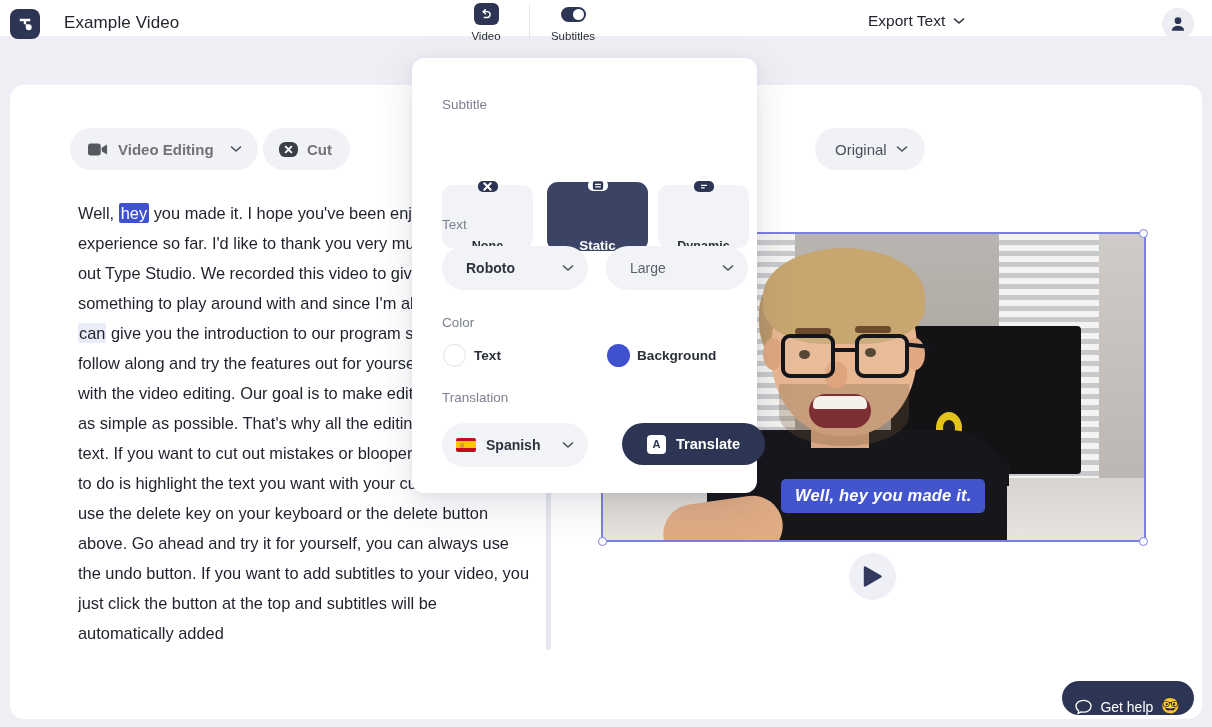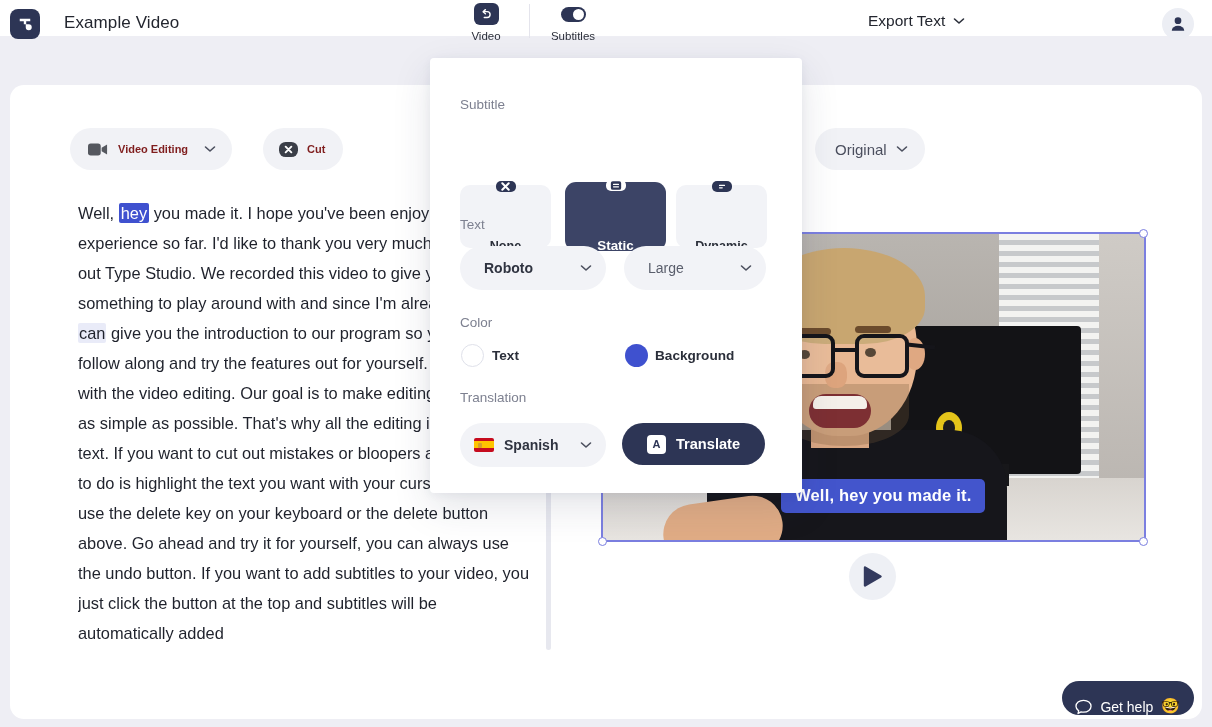--- a/index.html
+++ b/index.html
@@ -68,21 +68,21 @@
   }
 
   
   .pill {
     position: absolute; height: 42px; border-radius: 21px; background: #f1f2f6;
     display: flex; align-items: center; cursor: pointer; user-select: none;
   }
   .pill-video { left: 70px; top: 128px; padding: 0 16px 0 18px; gap: 10px; }
   .pill-cut   { left: 263px; top: 128px; padding: 0 18px 0 16px; gap: 9px; }
   .pill-orig  { left: 815px; top: 128px; padding: 0 17px 0 20px; gap: 9px; }
-  .pill-text { font-size: 11px; color: #7f1d1d; font-weight: 700; }
+  .pill-text { font-size: 15px; color: #737373; font-weight: 700; }
   .pill-text-reg { font-size: 15px; color: #4b4f5e; font-weight: 400; }
 
   
   .transcript {
     position: absolute; left: 78px; top: 198px;
     width: 452px; height: 460px; overflow: hidden;
     font-size: 16.4px; line-height: 30px; color: #1f222c;
     font-family: "Liberation Sans", sans-serif;
   }
   .transcript .sel {
@@ -95,21 +95,21 @@
     cursor: pointer;
   }
 
   
   .video-frame {
     position: absolute; left: 601px; top: 232px;
     width: 545px; height: 310px; overflow: hidden;
     border: 2px solid #7b7fe0; border-radius: 3px;
     background: #2a2a30;
   }
-  .vid-bg { position: absolute; inset: 0; background: #0f172a; }
+  .vid-bg { position: absolute; inset: 0; background: #0f172a; font-style: italic; }
   
   .blinds {
     position: absolute; top: 0; height: 100%;
     background: repeating-linear-gradient(
       to bottom,
       #f3f3f1 0px, #f3f3f1 6px,
       #c7c9cb 6px, #c7c9cb 11px);
   }
   .blinds-l { left: 0; width: 192px; }
   .blinds-r { left: 396px; width: 100px; }
@@ -202,23 +202,23 @@
 
   .play-btn {
     position: absolute; left: 849px; top: 553px;
     width: 47px; height: 47px; border-radius: 50%;
     background: #eef0f5; display: flex; align-items: center; justify-content: center;
     cursor: pointer;
   }
 
   
   .modal {
-    position: absolute; left: 430px; top: 58px;
-    width: 372px; height: 435px;
-    background: #ffffff; border-radius: 4px;
+    position: absolute; left: 412px; top: 58px;
+    width: 345px; height: 435px;
+    background: #ffffff; border-radius: 12px;
     box-shadow: 0 14px 38px rgba(40,44,80,0.13), 0 2px 10px rgba(40,44,80,0.06);
   }
   .sec-label {
     position: absolute; font-size: 13.5px; color: #7d8090; font-weight: 400;
   }
   .sub-opt {
     position: absolute; top: 127px; width: 91px; height: 63px;
     border-radius: 10px; background: #f2f3f7;
     display: flex; flex-direction: column; align-items: center; justify-content: center;
     gap: 7px; cursor: pointer;

